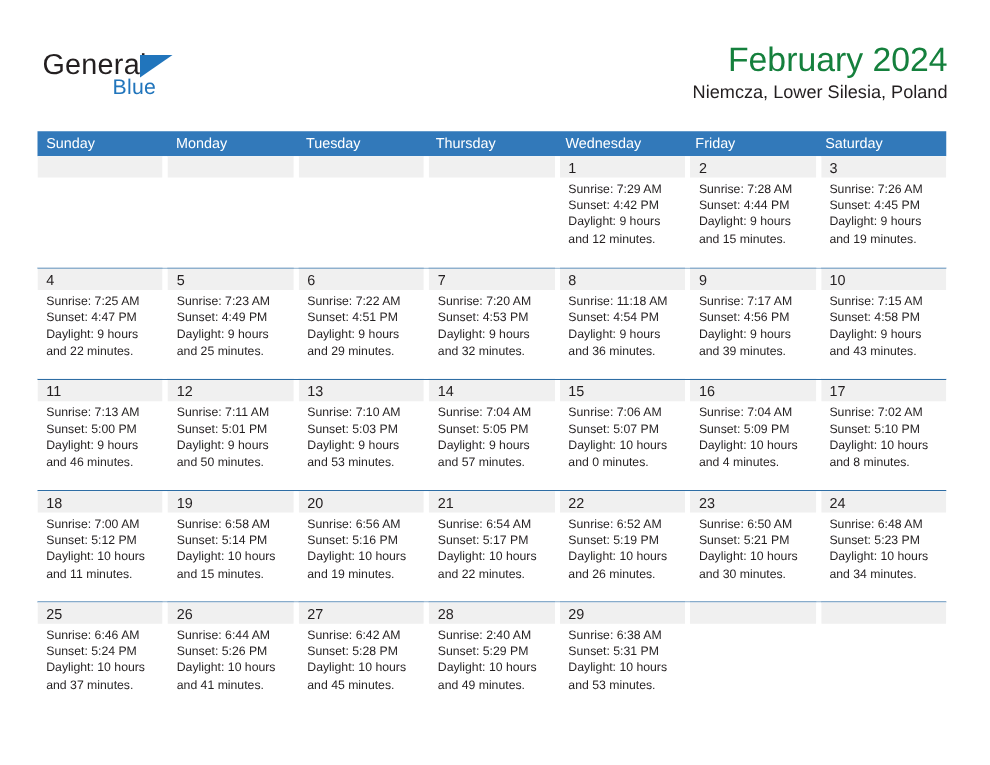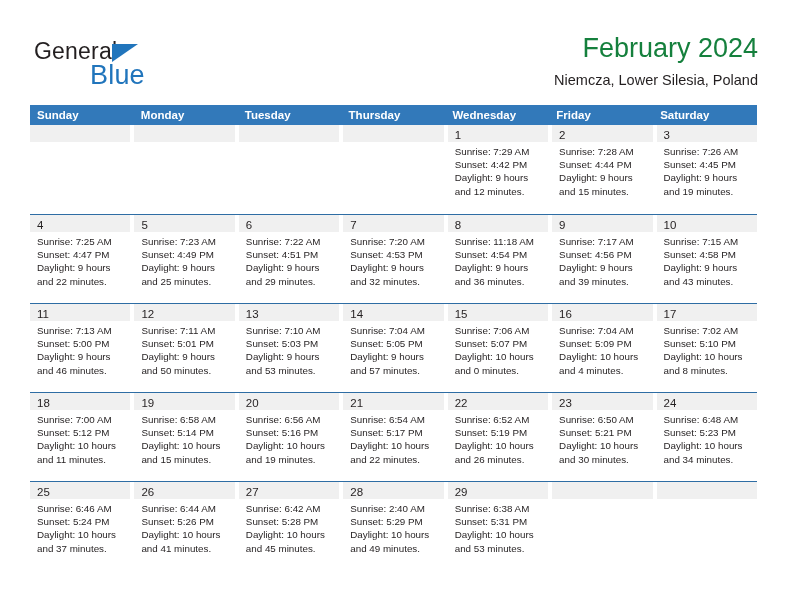--- a/index.html
+++ b/index.html
@@ -52,58 +52,56 @@
     top: 6px;
     width: 0;
     height: 0;
     border-left: 26px solid #2175bc;
     border-bottom: 18px solid transparent;
   }
   .logo-blue {
     position: absolute;
     left: 56px;
     top: 22px;
-    font-size: 27px;
+    font-size: 17px;
     letter-spacing: 0.2px;
     color: #2175bc;
     font-family: "Liberation Sans", sans-serif;
   }
   .title-block {
     position: absolute;
     right: 34px;
     top: 32px;
     text-align: right;
   }
   .cal-title {
     font-size: 27px;
     color: #15803d;
     line-height: 32px;
     white-space: nowrap;
   }
   .cal-subtitle {
     font-size: 14.5px;
     color: #231f20;
     line-height: 20px;
-    margin-top: 6px;
     white-space: nowrap;
   }
 
   
   .calendar {
     position: absolute;
     left: 30px;
     top: 105px;
     width: 727px;
   }
   .dow-row {
     display: flex;
     width: 727px;
     height: 20px;
     background: #3279ba;
-    font-weight: bold;
   }
   .dow {
     flex: 1 1 0;
     color: #ffffff;
     font-size: 11.5px;
     line-height: 20px;
     padding-left: 7px;
     box-sizing: border-box;
     white-space: nowrap;
   }

